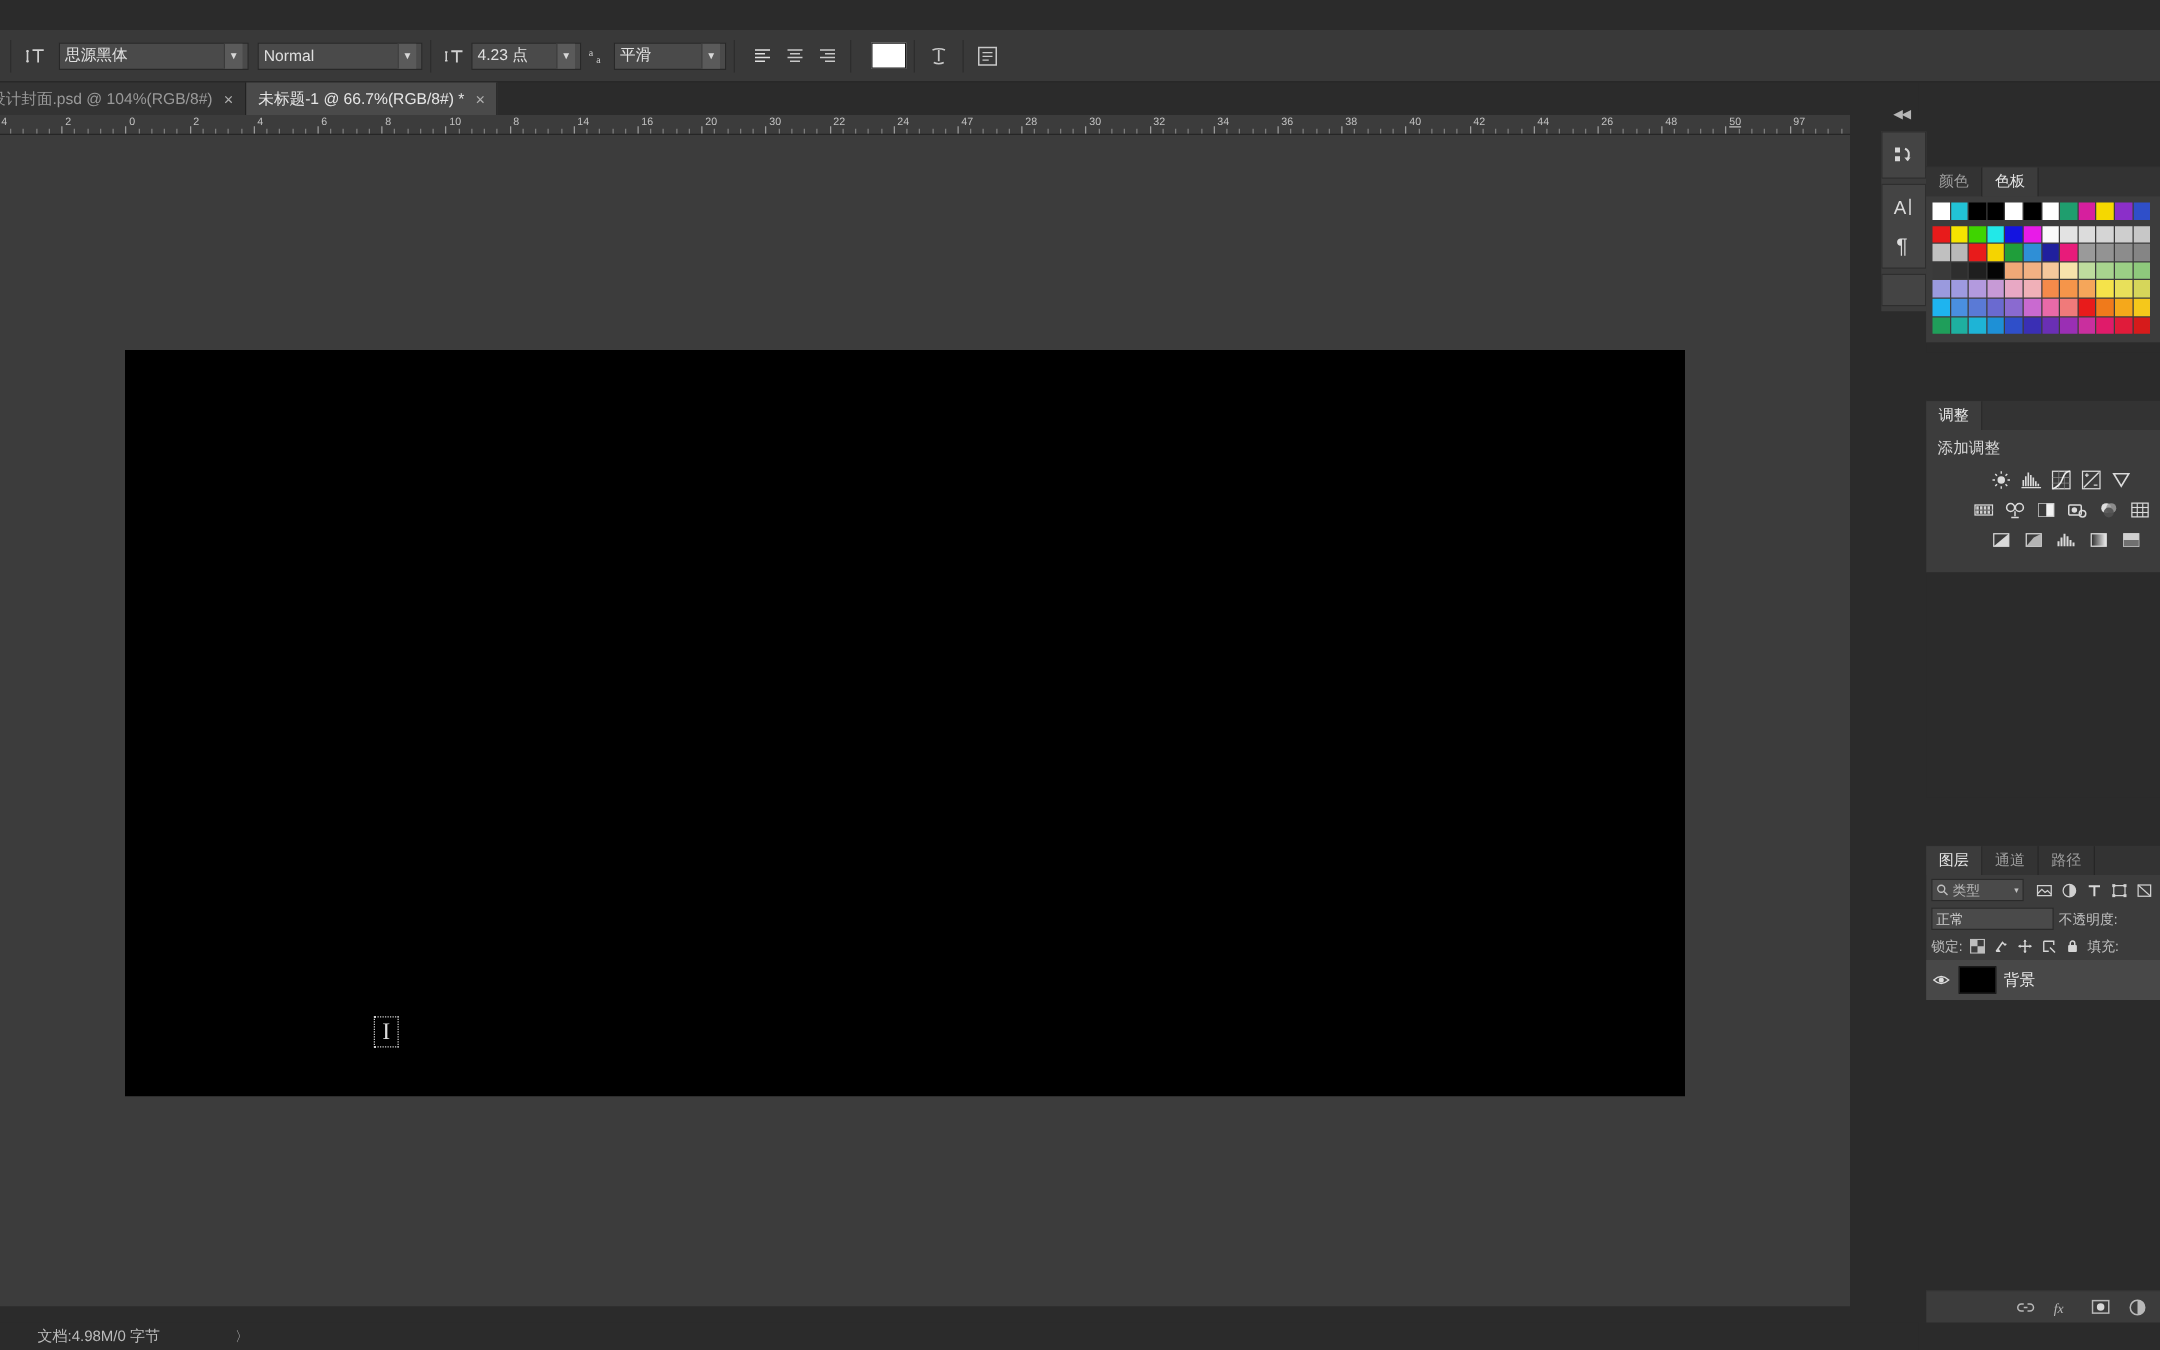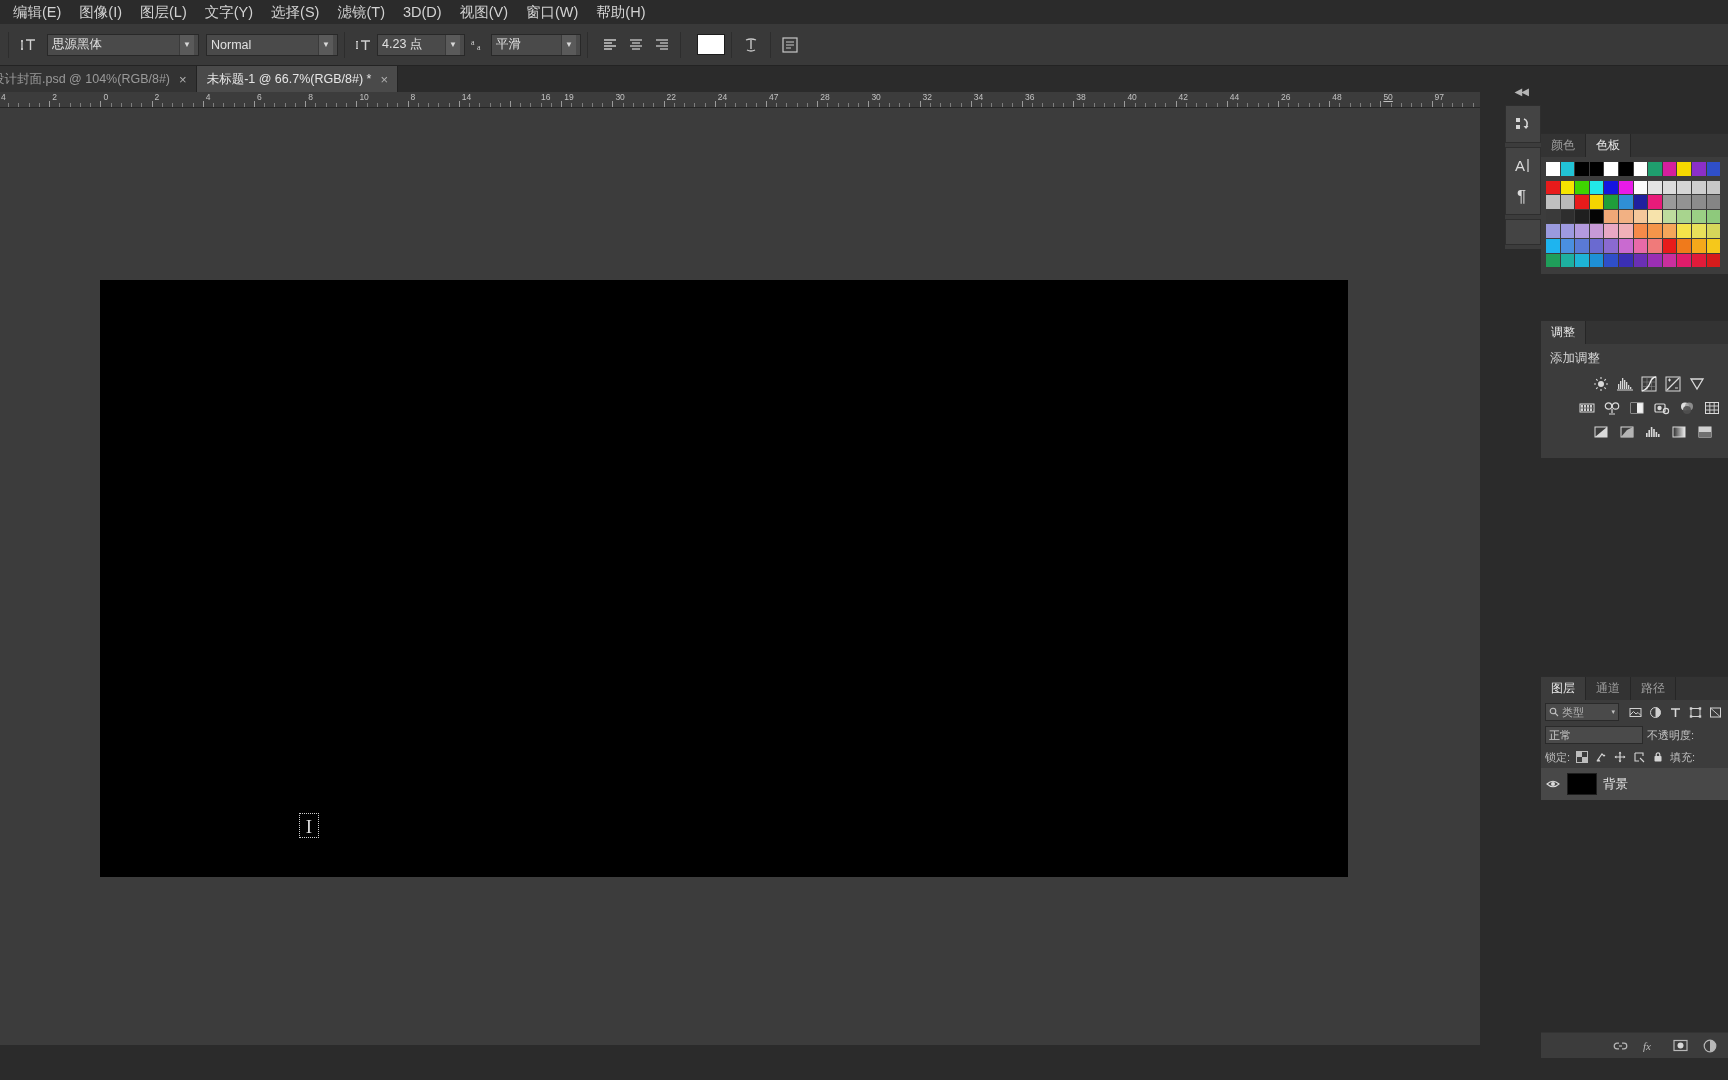--- a/index.html
+++ b/index.html
@@ -228,32 +228,20 @@
     position: absolute; right: 187px; top: 95px; width: 36px; height: 985px;
     background: #3c3c3c; z-index: -1;
   }
   svg { display: block; }
 </style>
 </head>
 <body>
 
 <div id="app">
 
-  <div class="menubar">
-    <div class="menu-item">编辑(E)</div>
-    <div class="menu-item">图像(I)</div>
-    <div class="menu-item">图层(L)</div>
-    <div class="menu-item">文字(Y)</div>
-    <div class="menu-item">选择(S)</div>
-    <div class="menu-item">滤镜(T)</div>
-    <div class="menu-item">3D(D)</div>
-    <div class="menu-item">视图(V)</div>
-    <div class="menu-item">窗口(W)</div>
-    <div class="menu-item">帮助(H)</div>
-  </div>
 
   <div class="optionsbar">
     <div class="ob-sep"></div>
     <div class="ob-icon-btn">
       <svg width="18" height="18" viewBox="0 0 18 18">
         <path d="M3 4 L3 14" stroke="#d0d0d0" stroke-width="1.3" fill="none"></path>
         <path d="M2 5 L4 5" stroke="#d0d0d0" stroke-width="1.3"></path>
         <path d="M2 13 L4 13" stroke="#d0d0d0" stroke-width="1.3"></path>
         <path d="M7 4 L16 4 M11.5 4 L11.5 14" stroke="#d0d0d0" stroke-width="1.4" fill="none"></path>
       </svg>
@@ -421,27 +409,27 @@
       <div class="tickm" style="left: 428.08px;"></div>
       <div class="tickm" style="left: 438.32px;"></div>
       <div class="tickm" style="left: 448.56px;"></div>
       <div class="tick" style="left: 458.8px;"></div>
       <div class="lbl" style="left: 461.8px;">14</div>
       <div class="tickm" style="left: 469.04px;"></div>
       <div class="tickm" style="left: 479.28px;"></div>
       <div class="tickm" style="left: 489.52px;"></div>
       <div class="tickm" style="left: 499.76px;"></div>
       <div class="tick" style="left: 510px;"></div>
-      <div class="lbl" style="left: 541px;">16</div>
+      <div class="lbl" style="left: 513px;">16</div>
       <div class="tickm" style="left: 520.24px;"></div>
       <div class="tickm" style="left: 530.48px;"></div>
       <div class="tickm" style="left: 540.72px;"></div>
       <div class="tickm" style="left: 550.96px;"></div>
       <div class="tick" style="left: 561.2px;"></div>
-      <div class="lbl" style="left: 564.2px;">19</div>
+      <div class="lbl" style="left: 564.2px;">20</div>
       <div class="tickm" style="left: 571.44px;"></div>
       <div class="tickm" style="left: 581.68px;"></div>
       <div class="tickm" style="left: 591.92px;"></div>
       <div class="tickm" style="left: 602.16px;"></div>
       <div class="tick" style="left: 612.4px;"></div>
       <div class="lbl" style="left: 615.4px;">30</div>
       <div class="tickm" style="left: 622.64px;"></div>
       <div class="tickm" style="left: 632.88px;"></div>
       <div class="tickm" style="left: 643.12px;"></div>
       <div class="tickm" style="left: 653.36px;"></div>
@@ -544,20 +532,26 @@
     </div>
 
   <div class="canvas-area">
     <div class="artboard">
       <div class="text-marquee">
         <span class="ibeam">I</span>
       </div>
     </div>
   </div>
 
+  <div class="statusbar">
+    <div class="status-inner">
+      <span>文档:4.98M/0 字节</span>
+      <span class="status-arrow">〉</span>
+    </div>
+  </div>
 
   <div class="right-bg"></div>
   <div class="dock-bg"></div>
 
   <div class="collapse-chevrons">◀◀</div>
 
   <div class="icon-dock">
     <div class="dock-group">
       <div class="dock-btn">
         <svg width="20" height="20" viewBox="0 0 20 20">

